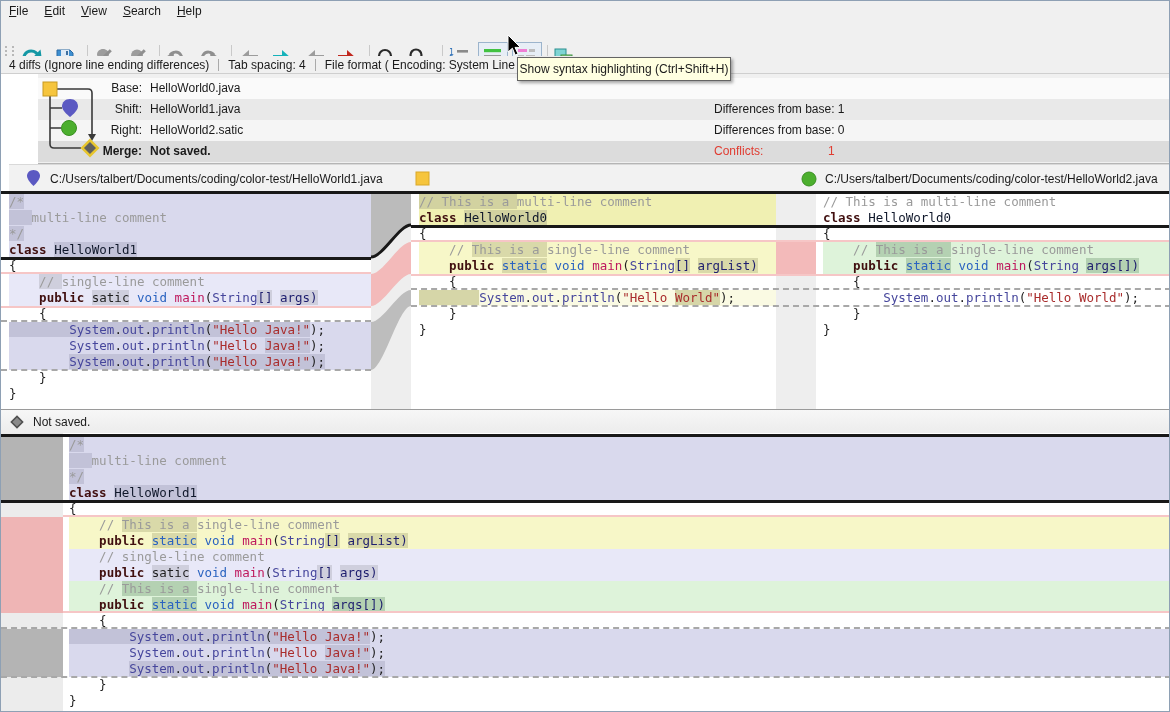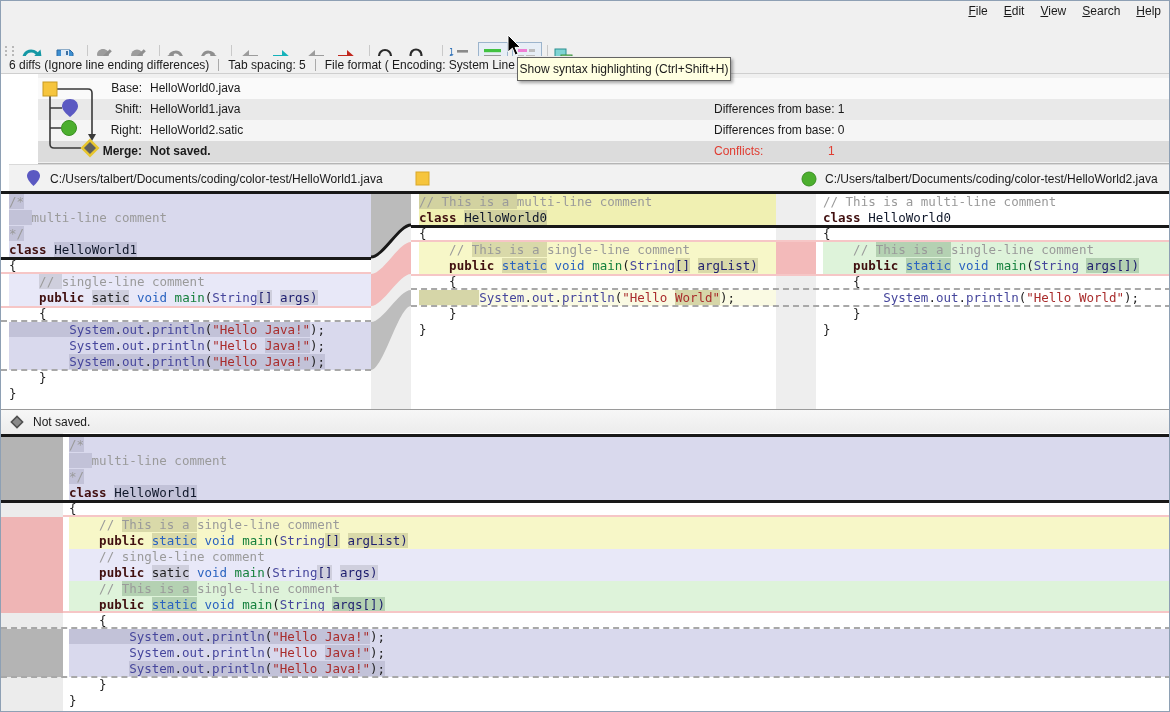--- a/index.html
+++ b/index.html
@@ -1,20 +1,20 @@
 <!DOCTYPE html>
 <html><head>
 <meta charset="utf-8">
 <style>
   html,body{margin:0;padding:0;background:#d4d4d4;}
   #root{position:relative;width:1170px;height:712px;background:#fff;overflow:hidden;
         border:1px solid #8ea0b4;box-sizing:border-box;
         font-family:"Liberation Sans",sans-serif;font-size:12px;color:#1a1a1a;}
   
-  #menubar{position:absolute;left:0;top:0;width:100%;height:19px;background:#f0f0f0;display:flex;align-items:center;justify-content:flex-end;}
+  #menubar{position:absolute;left:0;top:0;width:100%;height:19px;background:#f0f0f0;display:flex;align-items:center;}
   .menu-item{padding:2px 8px;cursor:default;}
   #toolbar{position:absolute;left:0;top:19px;width:100%;height:36px;background:#f0f0f0;border-bottom:1px solid #d8d8d8;}
   .grip{position:absolute;left:4px;top:26px;width:5px;height:22px;border-left:2px dotted #b8b8b8;border-right:2px dotted #b8b8b8;}
   .tbtn{position:absolute;top:25px;width:26px;height:26px;background:transparent;border:none;padding:1px;}
   .tbtn svg{width:24px;height:24px;display:block;}
   .tbtn.pressed{background:#e7eef6;border:1px solid #9cb4cc;top:22px;width:30px;height:30px;padding:2px;}
   .tsep{position:absolute;top:25px;width:1px;height:24px;background:#c9c9c9;}
   #statusrow{position:absolute;left:0;top:55px;width:100%;height:18px;background:#f0f0f0;border-bottom:1px solid #cfcfcf;display:flex;align-items:center;padding-left:8px;box-sizing:border-box;}
   #statusrow .seg{margin-right:9px;}
   #statusrow .sep{width:1px;height:12px;background:#aaa;margin-right:9px;}
@@ -42,21 +42,21 @@
   .bg-lavl{background:#e8e8f8;} .bg-lavl .hl{background:#cfcfdd;}
   .bg-yel{background:#f0f0b2;}  .bg-yel .hl{background:#d2d2a0;}
   .bg-yell{background:#f7f7c8;} .bg-yell .hl{background:#d9d9a9;}
   .bg-yelp{background:#fafae3;} .bg-yelp .hl{background:#d6d6a8;}
   .bg-grn{background:#def3da;}  .bg-grn .hl{background:#b4d1b2;}
   .bg-w{background:transparent;}
   
   .tk-kw{color:#400f0f;font-weight:bold;}
   .tk-kw2{color:#2a63c0;}
   .tk-typ{color:#46469c;}
-  .tk-fn{color:#15803d;}
+  .tk-fn{color:#be185d;}
   .tk-var{color:#1e1e6e;}
   .tk-id{color:#0f172a;}
   .tk-cm{color:#9a9a9a;}
   .tk-str{color:#a92c2c;}
   .tk-pln{color:#1e1e1e;}
   
   #gut-lm{position:absolute;left:370px;top:190px;width:40px;height:218px;}
   #gut-mr{position:absolute;left:775px;top:190px;width:40px;height:218px;background:#eeeeee;}
   .blackline{position:absolute;background:#181818;height:3px;}
   .pinkline{position:absolute;background:#f6c6c6;height:2px;}
@@ -197,23 +197,23 @@
           <rect x="3" y="3" width="11" height="11" fill="#7fd4d4" stroke="#2a8f8f"></rect>
           <rect x="9" y="9" width="11" height="11" fill="#8fd08f" stroke="#3f8f3f"></rect>
         </svg>
     </button>
     <svg width="10" height="8" style="position:absolute;left:580px;top:40px">
         <polygon points="1,2 9,2 5,7" fill="#6a6a6a"></polygon>
       </svg>
   </div>
 
   <div id="statusrow">
-    <span class="seg">6 diffs (Ignore line ending differences)</span>
+    <span class="seg">4 diffs (Ignore line ending differences)</span>
     <span class="sep"></span>
-    <span class="seg">Tab spacing: 5</span>
+    <span class="seg">Tab spacing: 4</span>
     <span class="sep"></span>
     <span class="seg">File format ( Encoding: System  Line endings: Win</span>
   </div>
 
   <div id="summary">
     <div class="srow" style="top:4px;background:#fafafa">
       <span class="lbl">Base:</span><span>HelloWorld0.java</span>
     </div>
     <div class="srow" style="top:25px;background:#e9e9e9">
       <span class="lbl">Shift:</span><span>HelloWorld1.java</span>

